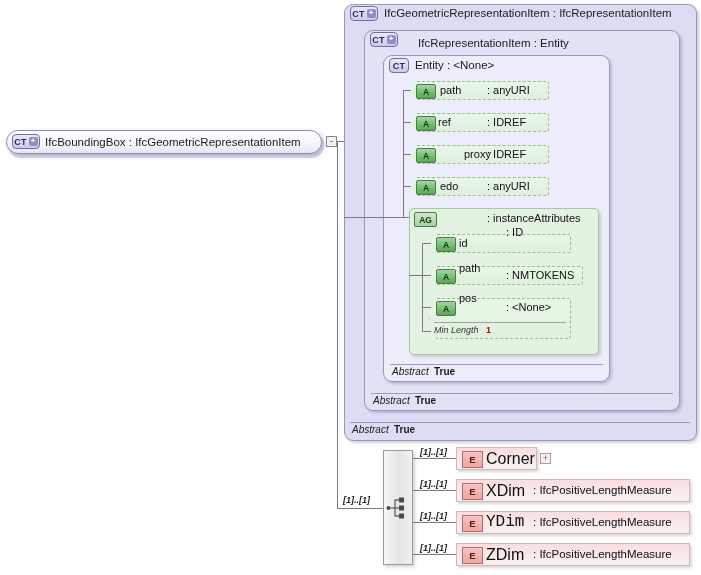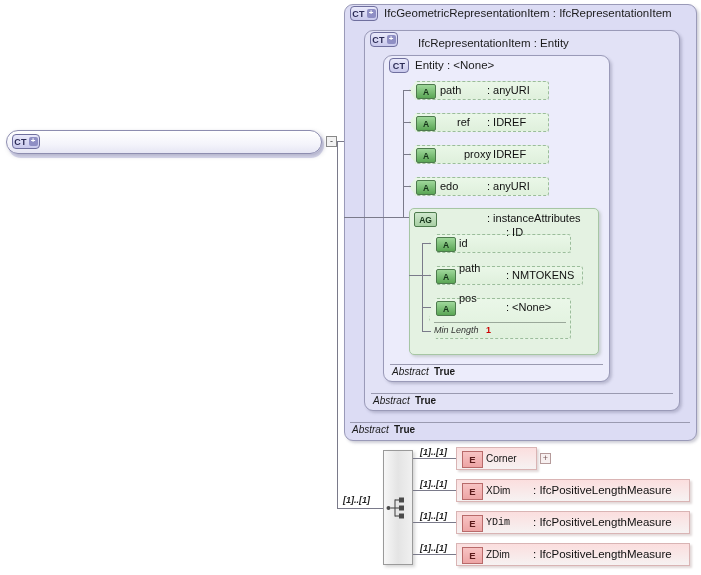--- a/index.html
+++ b/index.html
@@ -85,21 +85,21 @@
     background:linear-gradient(180deg,#fbdede 0%,#f6f2f2 100%);
     box-shadow:1.5px 1.5px 2px rgba(150,120,120,.28);
   }
   .ebadge{
     position:absolute;left:6px;top:4px;width:19px;height:15px;
     border:1px solid #b86a6a;
     background:linear-gradient(180deg,#f7c3c3 0%,#eda5a5 100%);
     color:#5a1a1a;font-size:9.5px;font-weight:bold;
     display:flex;align-items:center;justify-content:center;
   }
-  .ename{position:absolute;font-size:10px;color:#101010;white-space:nowrap;line-height:15px;}
+  .ename{position:absolute;font-size:16px;color:#101010;white-space:nowrap;line-height:15px;}
   .etype{position:absolute;font-size:11.5px;color:#101010;white-space:nowrap;line-height:15px;}
 
   
   .abfoot{position:absolute;border-top:1px solid #9a9ab0;}
   .ablabel{position:absolute;font-size:10px;font-style:italic;color:#1a1a1a;white-space:nowrap;}
   .abval{position:absolute;font-size:10px;font-weight:bold;color:#1a1a1a;white-space:nowrap;}
 
   
   .rootpill{
     position:absolute;box-sizing:border-box;
@@ -159,21 +159,21 @@
   </div>
   <div class="hdrtxt" style="left:415px;top:58px;">Entity    : &lt;None&gt;</div>
 
   <div class="attrow oct" style="left:409px;top:81px;width:140px;height:19px;"></div>
   <div class="abadge" style="left:416px;top:84px;">A</div>
   <div class="aname" style="left:440px;top:84px;">path</div>
   <div class="atype" style="left:487px;top:84px;">: anyURI</div>
 
   <div class="attrow oct" style="left:409px;top:113px;width:140px;height:19px;"></div>
   <div class="abadge" style="left:416px;top:116px;">A</div>
-  <div class="aname" style="left:457px;top:116px;">ref</div>
+  <div class="aname" style="left:438px;top:116px;">ref</div>
   <div class="atype" style="left:487px;top:116px;">: IDREF</div>
 
   <div class="attrow oct" style="left:409px;top:145px;width:140px;height:19px;"></div>
   <div class="abadge" style="left:416px;top:148px;">A</div>
   <div class="aname" style="left:440px;top:148px;padding-left:24px;">proxy</div>
   <div class="atype" style="left:487px;top:148px;">: IDREF</div>
 
   <div class="attrow oct" style="left:409px;top:177px;width:140px;height:19px;"></div>
   <div class="abadge" style="left:416px;top:180px;">A</div>
   <div class="aname" style="left:440px;top:180px;">edo</div>
@@ -213,20 +213,21 @@
   <div class="abfoot" style="left:350px;top:422px;width:340px;"></div>
   <div class="ablabel" style="left:352px;top:424px;">Abstract</div>
   <div class="abval" style="left:394px;top:424px;">True</div>
 
   <div class="rootshadowbg" style="left:8px;top:132px;width:316px;height:26px;"></div>
   <div class="rootpill" style="left:6px;top:130px;width:316px;height:24px;"></div>
   <div class="badge" style="left:12px;top:134px;width:28px;">
     <span>CT</span>
       <span class="plus">+</span>
   </div>
+  <div class="hdrtxt" style="left:45px;top:135px;">IfcBoundingBox : IfcGeometricRepresentationItem</div>
   <div class="expander" style="left:326px;top:136px;">-</div>
 
   <div class="ln lnh" style="left:337px;top:141px;width:7px;"></div>
   <div class="ln lnv" style="left:337px;top:141px;height:367px;"></div>
 
   <div class="ln lnh" style="left:337px;top:508px;width:46px;"></div>
 
   <div class="ln lnh" style="left:344px;top:217px;width:65px;"></div>
 
   <div class="ln lnv" style="left:403px;top:90px;height:127px;"></div>

